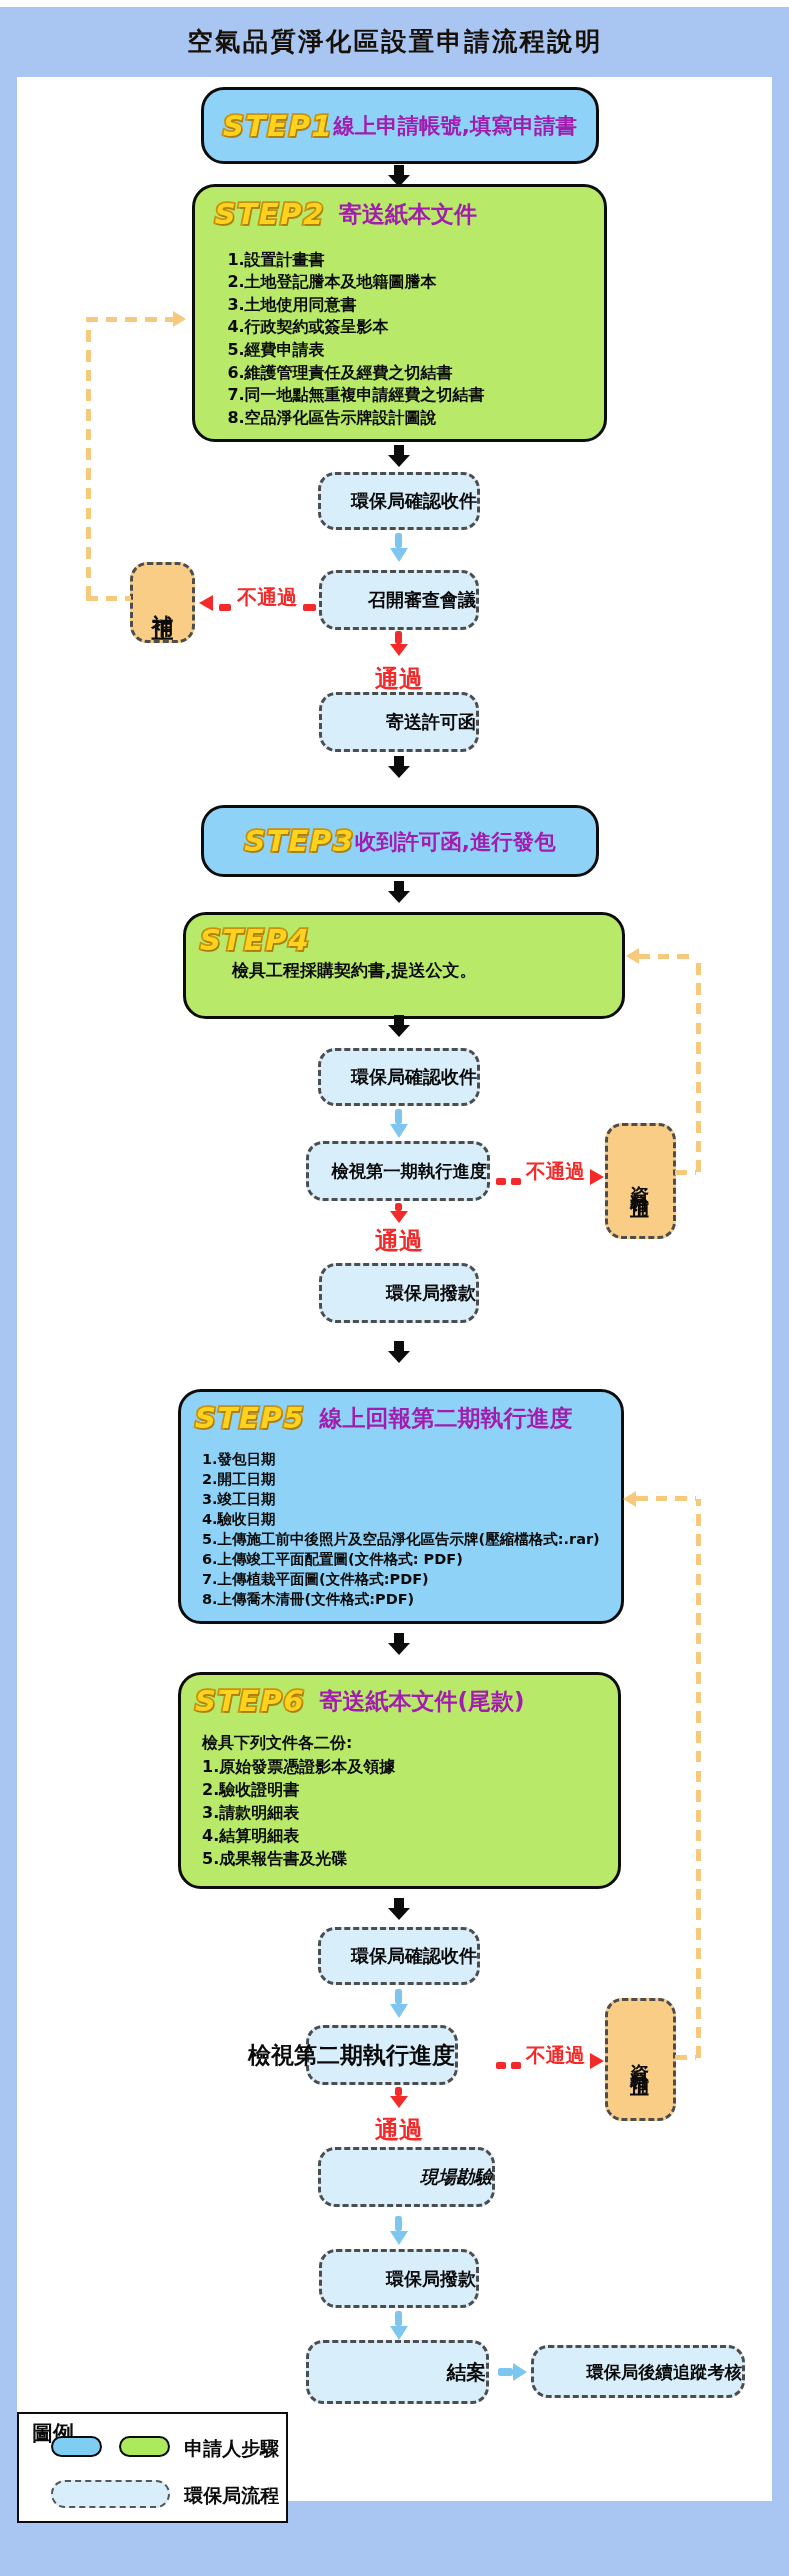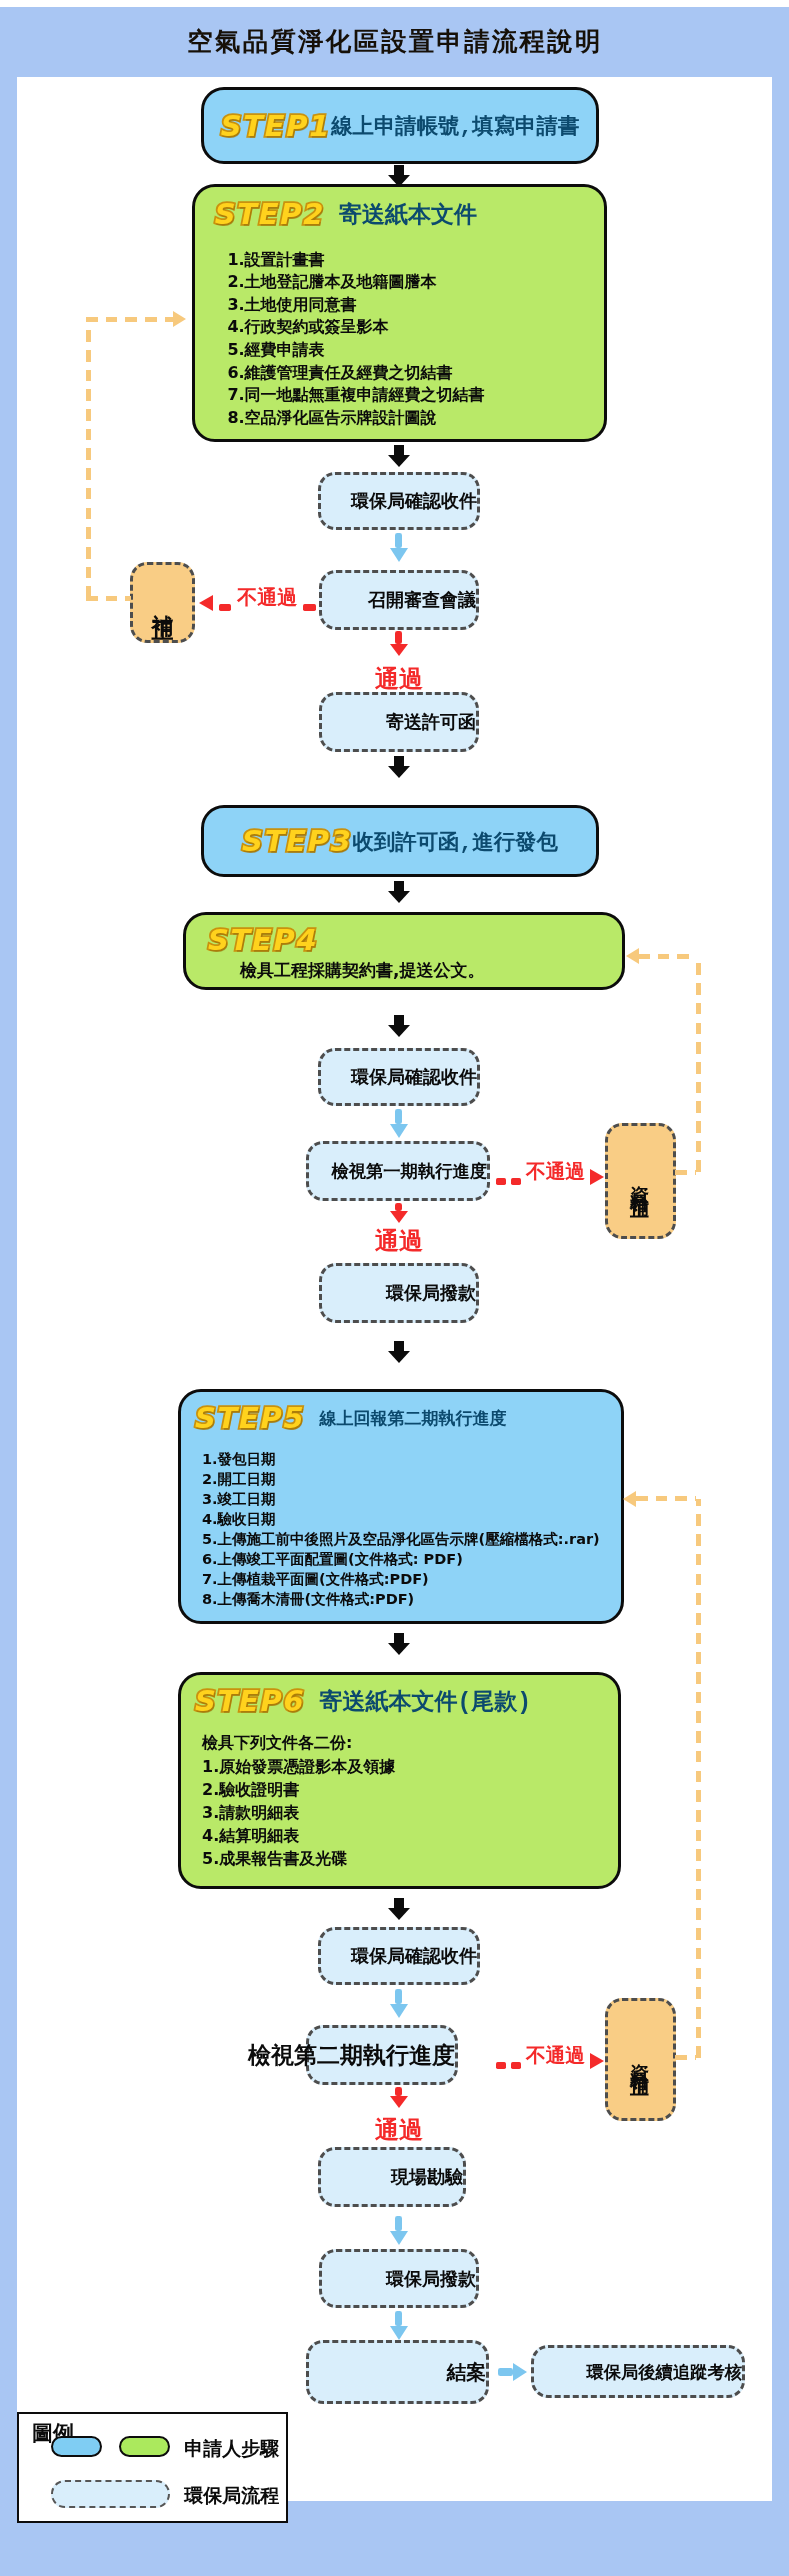--- a/index.html
+++ b/index.html
@@ -23,21 +23,21 @@
   .center-row{height:100%;display:flex;align-items:center;justify-content:center;text-align:center;}
   .head-row{display:flex;align-items:center;gap:14px;}
   .badge{
     font-size:29px;font-weight:800;font-style:italic;letter-spacing:1.7px;
     color:var(--badge-yellow,#ffd21d);
     -webkit-text-stroke:3.5px var(--badge-outline,#c9920e);
     paint-order:stroke fill;
     text-shadow:1.2px 1.7px 0 rgba(105,75,0,.30);
     white-space:nowrap;
   }
-  .step-title{font-size:22px;font-weight:800;color:#0c4a6e;white-space:nowrap;font-family:Liberation Mono, monospace;}
+  .step-title{font-size:22px;font-weight:800;color:#a21caf;white-space:nowrap;}
   .step-sub{font-size:17px;font-weight:800;white-space:nowrap;}
   .list{font-weight:800;}
   .list .li{white-space:nowrap;}
   
   .epa-box{
     position:absolute;background:var(--epa-fill,#d9eefb);
     border:3.5px dashed var(--epa-border,#4d4d4d);border-radius:17.3px;
     display:flex;align-items:center;justify-content:flex-end;
     font-size:18px;font-weight:800;white-space:nowrap;
   }
@@ -170,21 +170,21 @@
       <span class="badge">STEP3</span>
       <span class="step-title" style="font-size:21.4px;">收到許可函,進行發包</span>
     </div>
   </div>
 
   <div class="arrow-down a-black" style="left:386px;top:881px;">
       <span class="sh"></span>
       <span class="hd"></span>
     </div>
 
-  <div class="step-solid bg-green" style="left:183px;top:912px;width:442px;height:78px;padding:8px 0 0 22px;">
+  <div class="step-solid bg-green" style="left:183px;top:912px;width:442px;height:107px;padding:8px 0 0 14px;">
     <div class="head-row">
       <span class="badge">STEP4</span>
     </div>
     <div class="step-sub" style="padding-left:32px;margin-top:2.3px;">檢具工程採購契約書,提送公文。</div>
   </div>
 
   <div class="arrow-down a-black" style="left:386px;top:1015px;">
       <span class="sh"></span>
       <span class="hd"></span>
     </div>
@@ -224,21 +224,21 @@
   </div>
 
   <div class="arrow-down a-black" style="left:386px;top:1341px;">
       <span class="sh"></span>
       <span class="hd"></span>
     </div>
 
   <div class="step-solid bg-blue" style="left:178px;top:1389px;width:446px;height:235px;padding:9.3px 0 0 14px;">
     <div class="head-row">
       <span class="badge">STEP5</span>
-      <span class="step-title" style="font-size:17px;">線上回報第二期執行進度</span>
+      <span class="step-title" style="font-size:23px;">線上回報第二期執行進度</span>
     </div>
     <div class="list" style="margin-top:14px;padding-left:7px;font-size:14.5px;line-height:20px;">
       <div class="li">1.發包日期</div>
       <div class="li">2.開工日期</div>
       <div class="li">3.竣工日期</div>
       <div class="li">4.驗收日期</div>
       <div class="li">5.上傳施工前中後照片及空品淨化區告示牌(壓縮檔格式:.rar)</div>
       <div class="li">6.上傳竣工平面配置圖(文件格式: PDF)</div>
       <div class="li">7.上傳植栽平面圖(文件格式:PDF)</div>
       <div class="li">8.上傳喬木清冊(文件格式:PDF)</div>
@@ -293,21 +293,21 @@
   <div class="orange-box" style="left:605px;top:1998px;width:71px;height:123px;">
     <span class="vtext" style="font-size:19px;letter-spacing:5.2px;">資料補正</span>
   </div>
 
   <div class="arrow-down a-red" style="left:386px;top:2087px;">
       <span class="sh" style="height:9.3px;"></span>
       <span class="hd"></span>
     </div>
   <div class="pass" style="left:341px;top:2114px;">通過</div>
 
-  <div class="epa-box" style="left:318px;top:2147px;width:148px;height:60px;">
+  <div class="epa-box" style="left:318px;top:2147px;width:177px;height:60px;font-style:italic;">
     <span>現場勘驗</span>
   </div>
 
   <div class="arrow-down a-blue" style="left:386px;top:2216px;">
       <span class="sh"></span>
       <span class="hd"></span>
     </div>
 
   <div class="epa-box" style="left:319px;top:2249px;width:160px;height:59px;">
     <span>環保局撥款</span>

